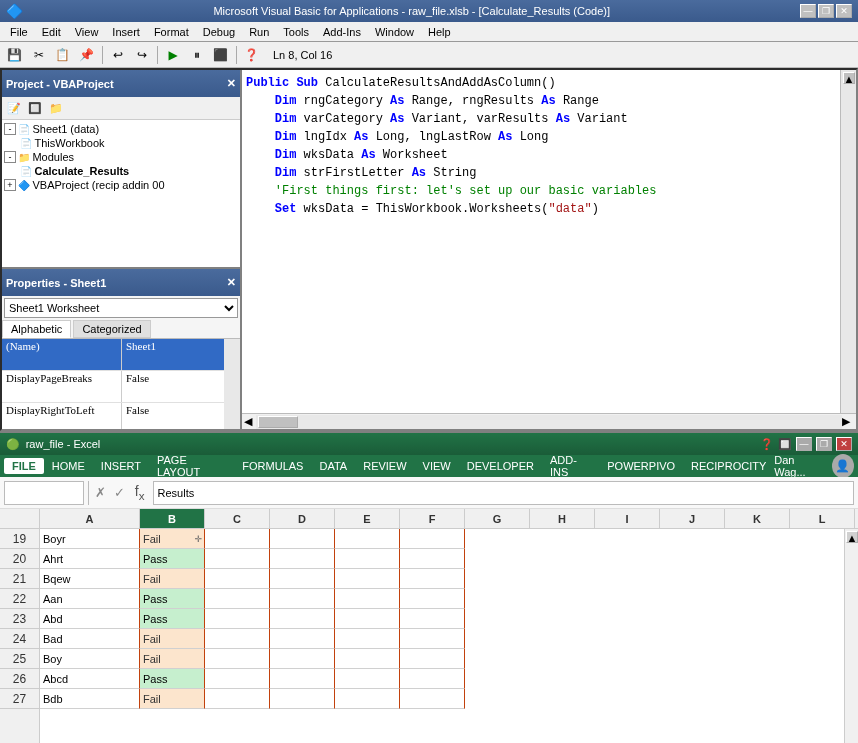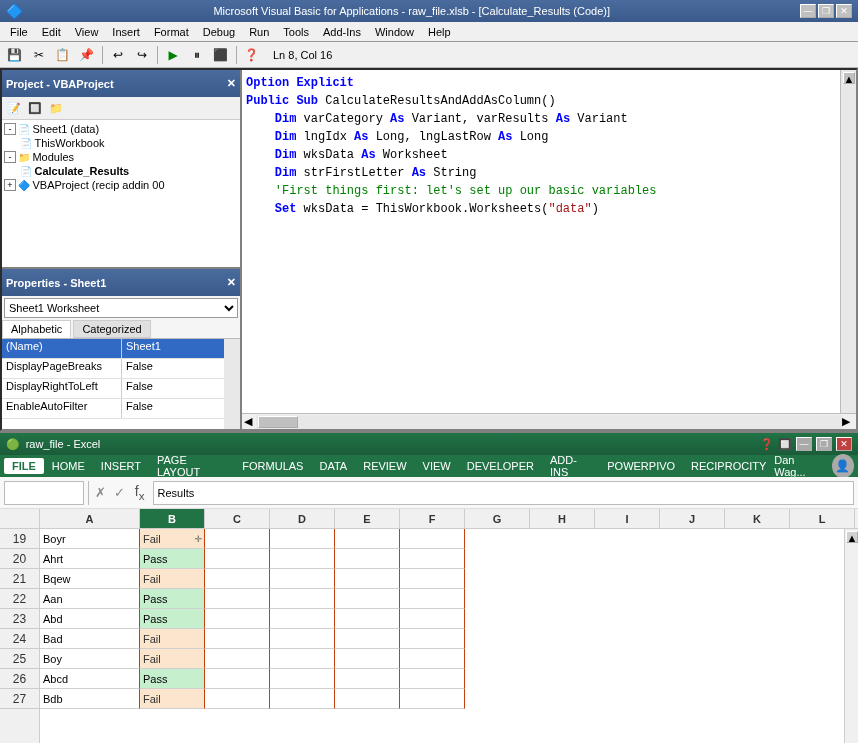--- a/index.html
+++ b/index.html
@@ -91,21 +91,21 @@
       background: #f5f5f5;
       height: 160px;
       display: flex;
       flex-direction: column;
     }
     .prop-dropdown { margin: 2px; height: 20px; border: 1px solid #999; font-size: 11px; background: white; }
     .prop-tabs { display: flex; border-bottom: 1px solid #bbb; }
     .prop-tab { padding: 2px 8px; font-size: 11px; border: 1px solid #ccc; background: #e0e0e0; cursor: pointer; margin-right: 2px; }
     .prop-tab.active { background: white; border-bottom: 1px solid white; }
     .prop-table { flex: 1; overflow: auto; background: white; }
-    .prop-row { display: flex; border-bottom: 1px solid #e0e0e0; height: 20px; }
+    .prop-row { display: flex; border-bottom: 1px solid #e0e0e0; height: 32px; font-family: Liberation Serif, serif; }
     .prop-row.selected { background: #316ac5; color: white; }
     .prop-name { width: 120px; padding: 1px 4px; border-right: 1px solid #ccc; overflow: hidden; font-size: 11px; }
     .prop-value { flex: 1; padding: 1px 4px; font-size: 11px; overflow: hidden; }
     .prop-scroll { width: 16px; background: #e8e8e8; }
 
     
     .code-panel {
       flex: 1;
       display: flex;
       flex-direction: column;
@@ -332,23 +332,23 @@
         </div>
         <div class="prop-scroll"></div>
       </div>
     </div>
 
   </div>
 
   <div class="code-panel">
     <div style="display:flex;flex:1;overflow:hidden;">
       <div class="code-area">
-        <div class="code-line"><span class="kw">Option Explicit</span></div>
         <div class="code-line"><span class="kw">Public Sub</span> CalculateResultsAndAddAsColumn()</div>
         <div class="code-line"></div>
+        <div class="code-line">    <span class="kw">Dim</span> rngCategory <span class="kw">As</span> Range, rngResults <span class="kw">As</span> Range</div>
         <div class="code-line">    <span class="kw">Dim</span> varCategory <span class="kw">As</span> Variant, varResults <span class="kw">As</span> Variant</div>
         <div class="code-line">    <span class="kw">Dim</span> lngIdx <span class="kw">As</span> Long, lngLastRow <span class="kw">As</span> Long</div>
         <div class="code-line">    <span class="kw">Dim</span> wksData <span class="kw">As</span> Worksheet</div>
         <div class="code-line">    <span class="kw">Dim</span> strFirstLetter <span class="kw">As</span> String</div>
         <div class="code-line"></div>
         <div class="code-line">    <span class="cm">'First things first: let's set up our basic variables</span></div>
         <div class="code-line">    <span class="kw">Set</span> wksData = ThisWorkbook.Worksheets(<span style="color:#a31515;">"data"</span>)</div>
       </div>
       <div class="code-scroll-v" style="display:flex;flex-direction:column;align-items:center;padding-top:2px;">
         <div style="width:12px;height:12px;background:#c0c0c0;border:1px outset #fff;cursor:pointer;">▲</div>

